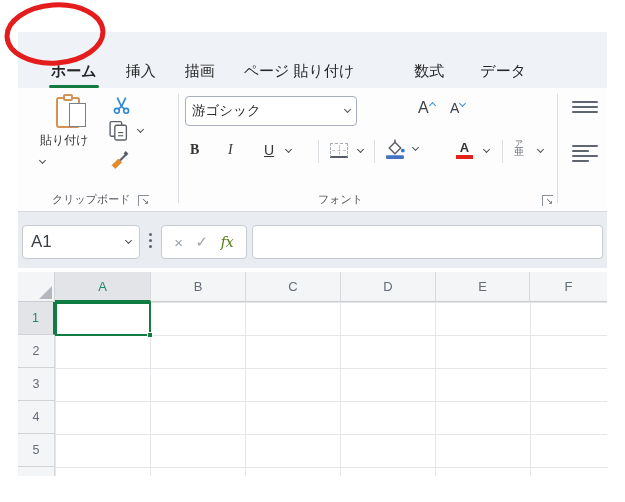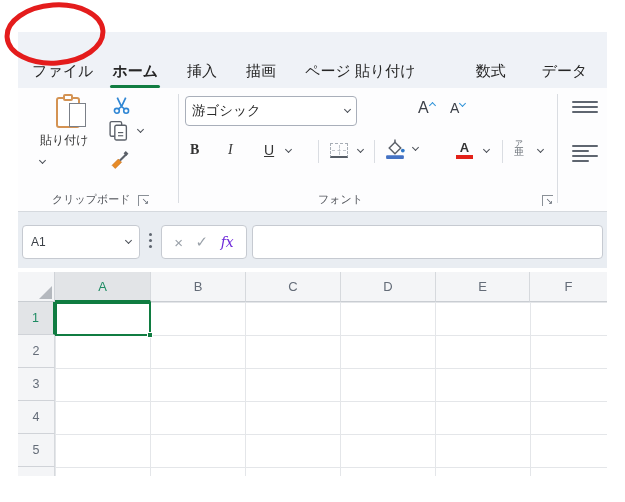--- a/index.html
+++ b/index.html
@@ -61,25 +61,25 @@
 
   .phonetic { position:absolute; line-height:8px; text-align:center; color:#6a7077; cursor:pointer; }
   .phonetic .p1 { font-size:8px; display:block; }
   .phonetic .p2 { font-size:10px; display:block; }
 
   .align-icon { position:absolute; display:flex; flex-direction:column; gap:3px; cursor:pointer; }
   .align-icon .bar { height:2px; background:#5f6670; border-radius:1px; }
 
   
   .formula-row { position:absolute; left:0; top:180px; width:100%; height:56px; background:#e9edf2; }
-  .namebox { position:absolute; left:4px; top:13px; width:118px; height:34px; background:#fff; border:1px solid #c6cad1; border-radius:4px; display:flex; align-items:center; padding:0 8px; font-size:12px; color:#3a3f45; cursor:text; }
+  .namebox { position:absolute; left:4px; top:13px; width:118px; height:34px; background:#fff; border:1px solid #c6cad1; border-radius:4px; display:flex; align-items:center; padding:0 8px; font-size:17px; color:#3a3f45; cursor:text; }
   .dots { position:absolute; left:131px; top:21px; width:3px; height:3px; border-radius:50%; background:#5f6670; box-shadow:0 6px 0 #5f6670, 0 12px 0 #5f6670; }
   .fxbox { position:absolute; left:143px; top:13px; width:86px; height:34px; background:#fff; border:1px solid #c6cad1; border-radius:4px; display:flex; align-items:center; justify-content:space-around; padding:0 6px; }
   .fx-cancel, .fx-enter { font-size:15px; color:#9aa1a9; cursor:pointer; }
-  .fx-label { font-size:14px; font-style:italic; font-family:"DejaVu Serif", serif; color:#6d28d9; cursor:pointer; }
+  .fx-label { font-size:14px; font-style:italic; font-family:"DejaVu Serif", serif; color:#4d7c0f; cursor:pointer; }
   .formula-input { position:absolute; left:234px; top:13px; width:351px; height:34px; background:#fff; border:1px solid #c6cad1; border-radius:4px; font-size:13px; padding:0 8px; line-height:32px; color:#333; cursor:text; }
 
   
   .grid { position:absolute; left:0; top:240px; width:589px; height:204px; background:#fff; }
   .corner { position:absolute; left:0; top:0; width:37px; height:30px; background:#f4f5f7; border-right:1px solid #d0d3d8; border-bottom:1px solid #c9cdd2; cursor:pointer; }
   .corner .tri { position:absolute; right:2px; bottom:2px; width:0; height:0; border-left:13px solid transparent; border-bottom:13px solid #b4b8be; }
   .colhead { position:absolute; top:0; height:30px; background:#f4f5f7; border-right:1px solid #d6d9dd; border-bottom:1px solid #c9cdd2; font-size:13px; color:#646c78; display:flex; align-items:center; justify-content:center; cursor:pointer; }
   .colhead.selected { background:#e2e4e7; color:#1e8b63; border-bottom:2px solid #107c41; }
   .rowhead { position:absolute; left:0; width:37px; background:#f4f5f7; border-right:1px solid #d6d9dd; border-bottom:1px solid #d0d3d8; font-size:12.5px; color:#646c78; display:flex; align-items:center; justify-content:center; cursor:pointer; }
   .rowhead.selected { background:#e2e4e7; color:#1e8b63; border-right:2px solid #107c41; }
@@ -90,21 +90,20 @@
   .sel-cell { position:absolute; left:37px; top:30px; width:96px; height:34px; border:2px solid #107c41; pointer-events:none; }
   .sel-handle { position:absolute; right:-4px; bottom:-4px; width:6px; height:6px; background:#107c41; border:1px solid #fff; }
 </style>
 </head>
 <body>
 
 <div id="stage">
   <div id="app">
 
     <div class="tabbar">
-      <span class="tab">ファイル</span>
       <span class="tab m1 selected">ホーム</span>
       <span class="tab m2">挿入</span>
       <span class="tab m3">描画</span>
       <span class="tab m4">ページ 貼り付け</span>
       <span class="tab m5">数式</span>
       <span class="tab m6">データ</span>
 
     </div>
 
     <div class="ribbon">

